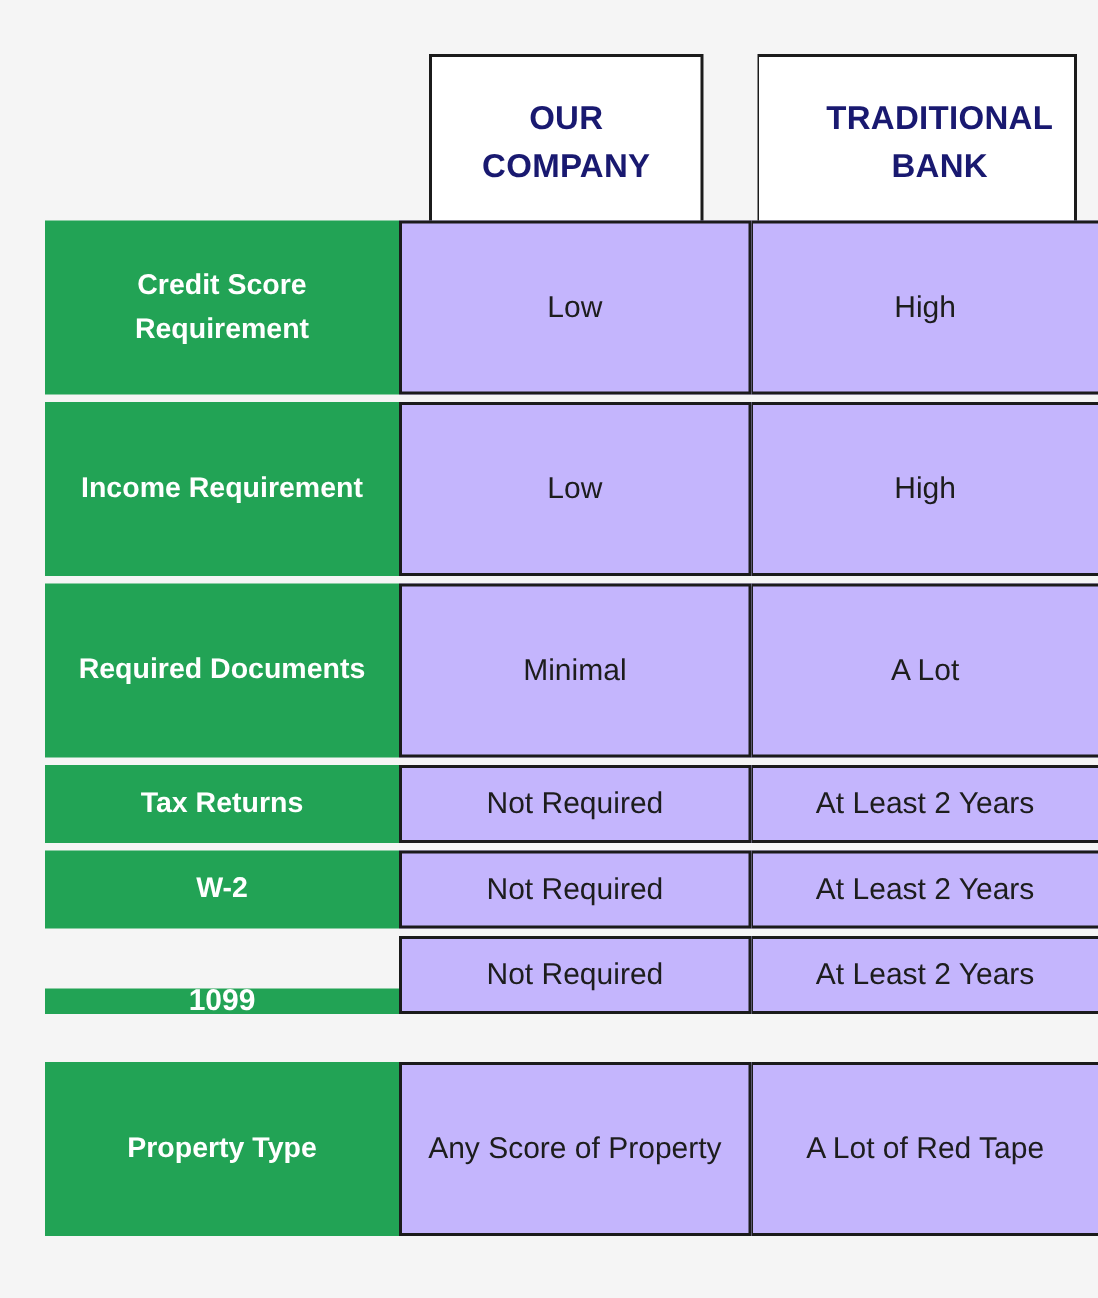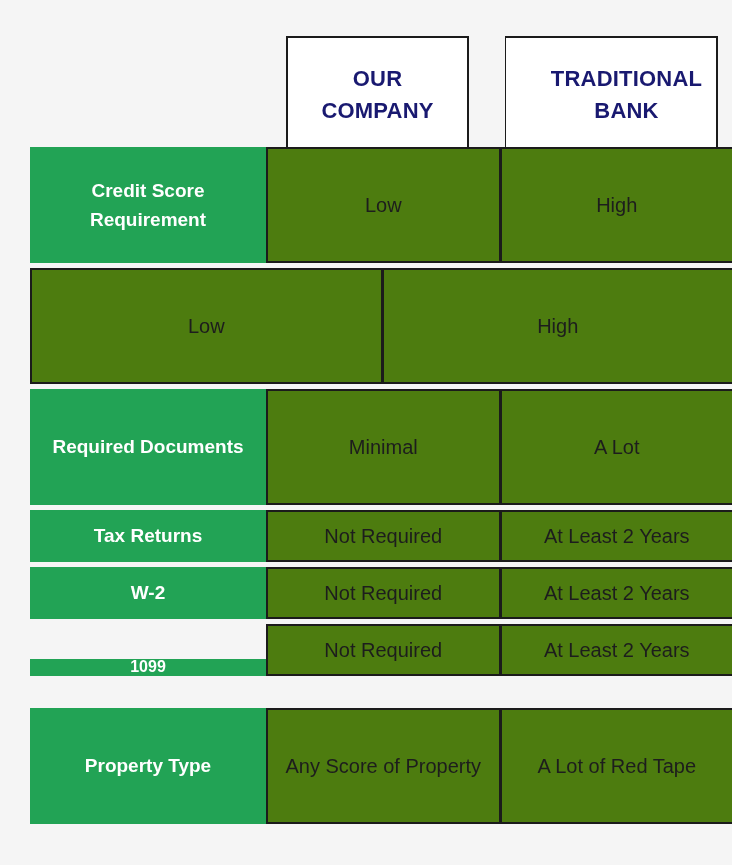--- a/index.html
+++ b/index.html
@@ -86,27 +86,27 @@
     font-size: 19px;
     line-height: 1.55;
     display: flex;
     align-items: center;
     justify-content: center;
     text-align: center;
     box-sizing: border-box;
     padding: 0 10px;
   }
   .label-small {
-    font-size: 16px;
+    font-size: 20px;
     margin-top: 35px;
   }
 
   .data-cell {
     flex: 1 1 0;
-    background: #4d7c0f;
+    background: #c4b5fd;
     border: 2px solid #1b1b1b;
     box-sizing: border-box;
     display: flex;
     align-items: center;
     justify-content: center;
     text-align: center;
     color: #1d1d1d;
     font-weight: normal;
     font-size: 20px;
     line-height: 1.6;
@@ -127,20 +127,21 @@
     <div class="header-cell">TRADITIONAL BANK</div>
   </div>
 
   <div class="body-rows" id="body-rows">
       <div class="t-row row-tall">
         <div class="label-cell">Credit Score Requirement</div>
         <div class="data-cell">Low</div>
         <div class="data-cell">High</div>
       </div>
       <div class="t-row row-tall">
+        <div class="label-cell">Income Requirement</div>
         <div class="data-cell">Low</div>
         <div class="data-cell">High</div>
       </div>
       <div class="t-row row-tall">
         <div class="label-cell">Required Documents</div>
         <div class="data-cell">Minimal</div>
         <div class="data-cell">A Lot</div>
       </div>
       <div class="t-row row-short">
         <div class="label-cell">Tax Returns</div>

